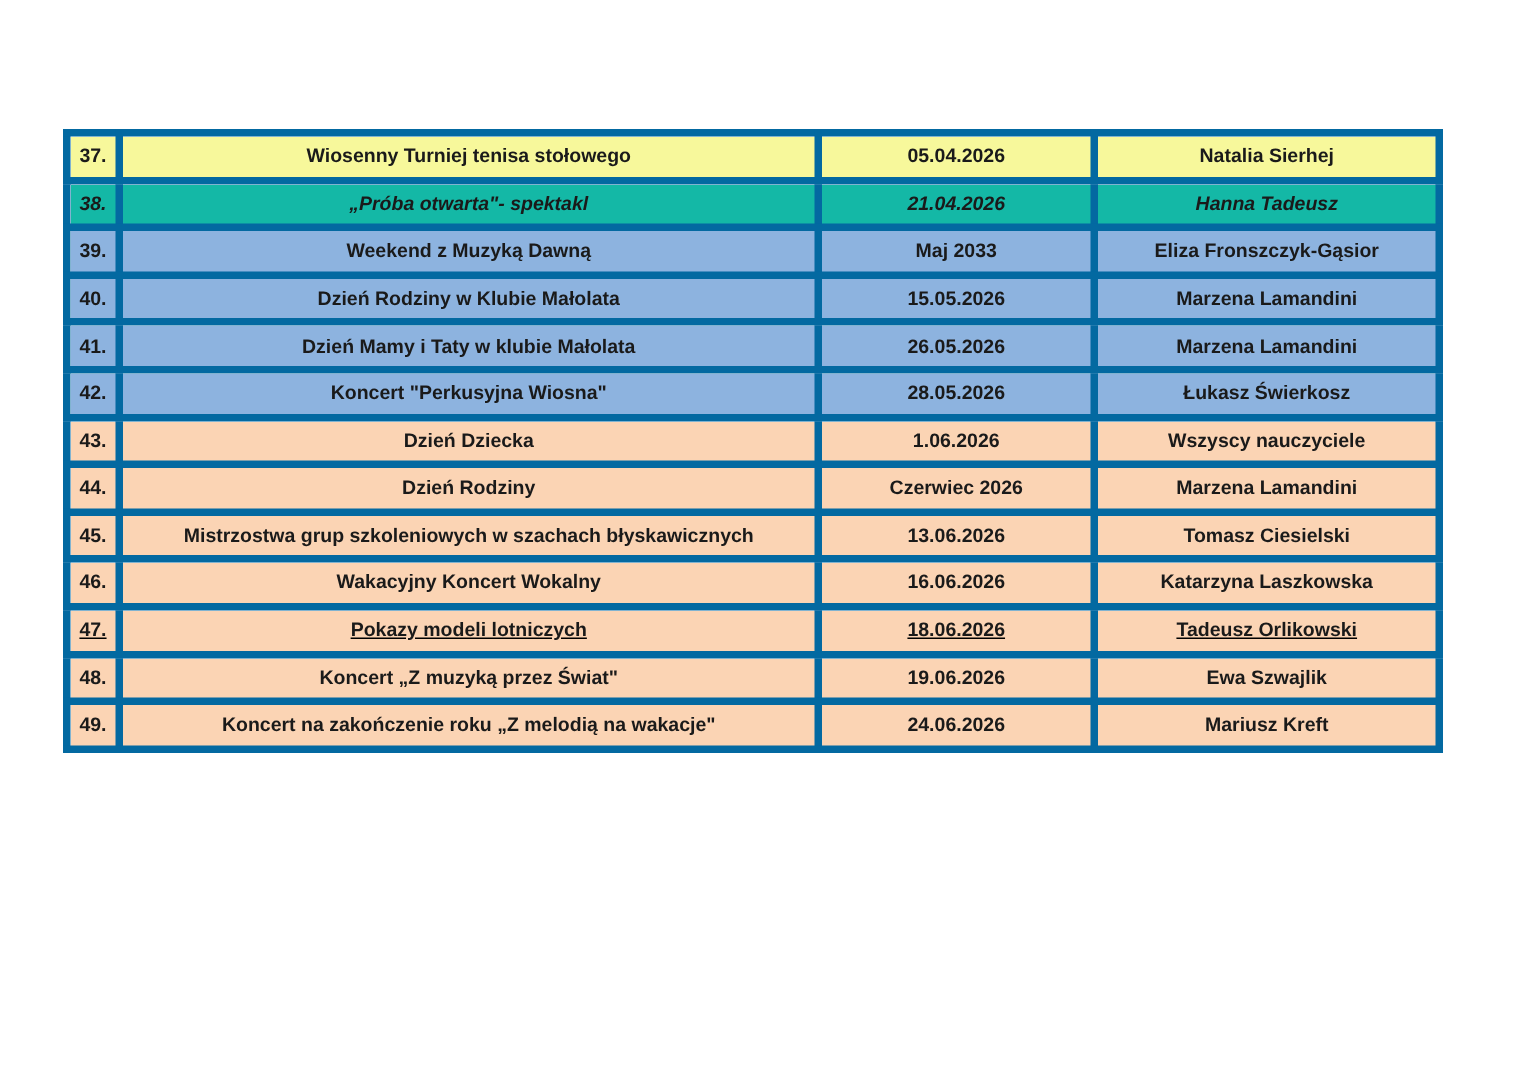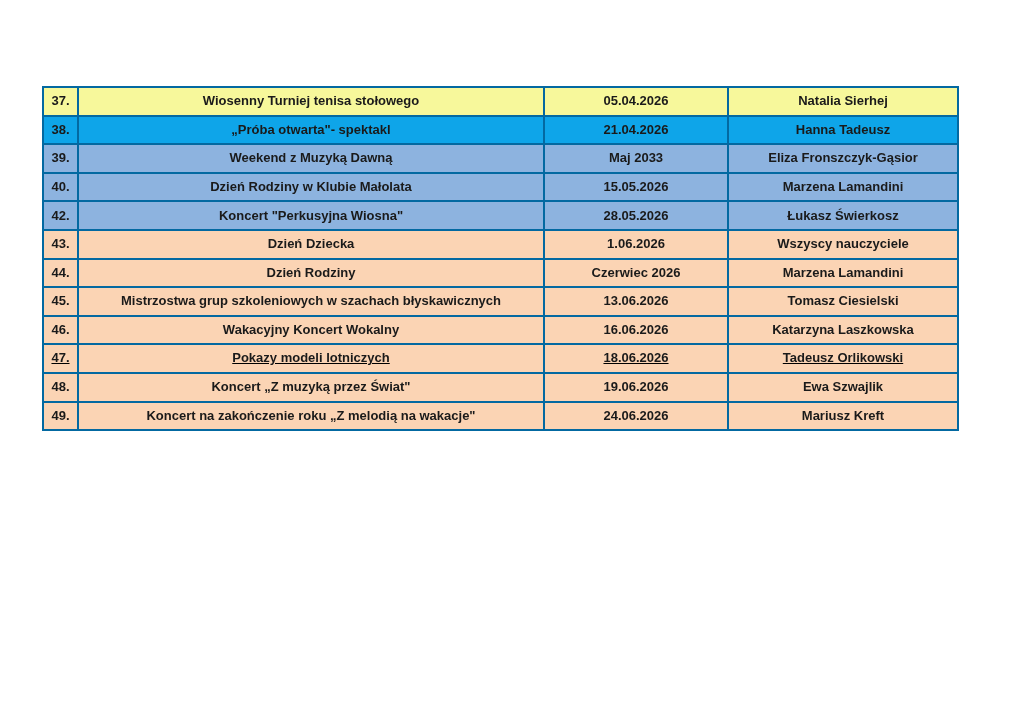--- a/index.html
+++ b/index.html
@@ -21,21 +21,21 @@
   }
   table.events-table {
     position: absolute;
     left: 42px;
     top: 86px;
     width: 915px;
     border-collapse: collapse;
     table-layout: fixed;
   }
   table.events-table td {
-    border: 2px solid #0369a1;
+    border: 5px solid #0369a1;
     height: 26.6px;
     text-align: center;
     vertical-align: middle;
     font-weight: bold;
     font-size: 13px;
     color: #1a1a1a;
     padding: 0 4px;
     line-height: 1.1;
     overflow: hidden;
     white-space: nowrap;
@@ -56,36 +56,42 @@
       <col class="c-date">
       <col class="c-person">
     </colgroup>
     <tbody>
         <tr style="background-color: rgb(247, 248, 155);">
           <td>37.</td>
           <td>Wiosenny Turniej tenisa stołowego</td>
           <td>05.04.2026</td>
           <td>Natalia Sierhej</td>
         </tr>
-        <tr style="background-color: #0ea5e9;">
+        <tr style="background-color: #14b8a6; font-style: italic;">
           <td>38.</td>
           <td>„Próba otwarta"- spektakl</td>
           <td>21.04.2026</td>
           <td>Hanna Tadeusz</td>
         </tr>
         <tr style="background-color: rgb(141, 179, 223);">
           <td>39.</td>
           <td>Weekend z Muzyką Dawną</td>
           <td>Maj 2033</td>
           <td>Eliza Fronszczyk-Gąsior</td>
         </tr>
         <tr style="background-color: rgb(141, 179, 223);">
           <td>40.</td>
           <td>Dzień Rodziny w Klubie Małolata</td>
           <td>15.05.2026</td>
+          <td>Marzena Lamandini</td>
+        </tr>
+        <tr style="background-color: rgb(141, 179, 223);">
+          <td>41.</td>
+          <td>Dzień Mamy i Taty w klubie Małolata</td>
+          <td>26.05.2026</td>
           <td>Marzena Lamandini</td>
         </tr>
         <tr style="background-color: rgb(141, 179, 223);">
           <td>42.</td>
           <td>Koncert "Perkusyjna Wiosna"</td>
           <td>28.05.2026</td>
           <td>Łukasz Świerkosz</td>
         </tr>
         <tr style="background-color: rgb(251, 212, 180); margin-top: 12px;">
           <td>43.</td>

